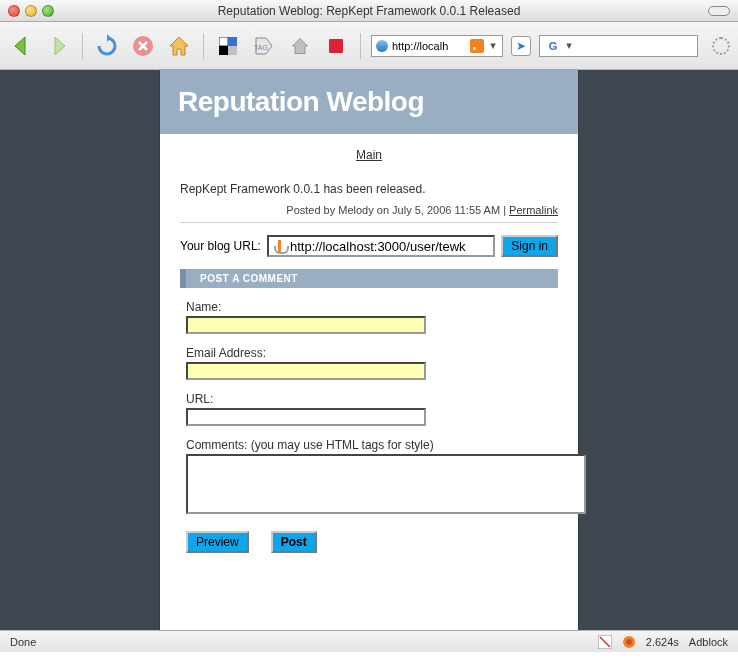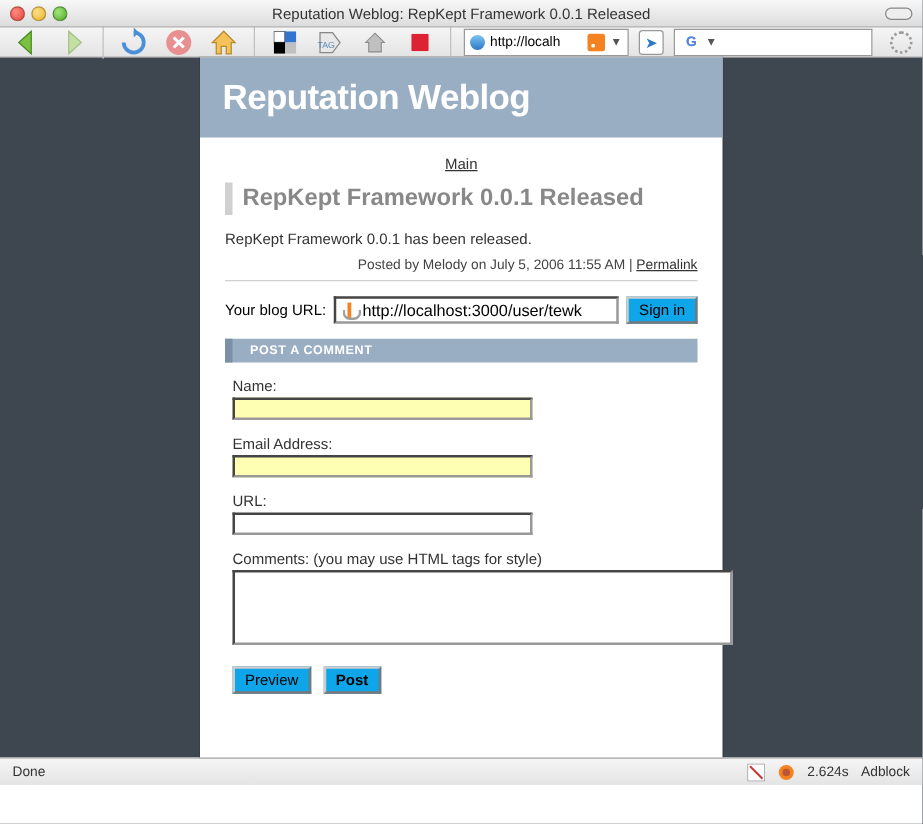--- a/index.html
+++ b/index.html
@@ -9,21 +9,21 @@
     .titlebar { height: 22px; background: linear-gradient(#f8f8f8, #dcdcdc); border-bottom: 1px solid #aaa; display: flex; align-items: center; position: relative; }
     .traffic-lights { display: flex; gap: 5px; padding-left: 8px; }
     .tl { width: 12px; height: 12px; border-radius: 50%; border: 1px solid rgba(0,0,0,.25); }
     .tl-red { background: radial-gradient(circle at 35% 35%, #ff8b82, #e3463b); }
     .tl-yellow { background: radial-gradient(circle at 35% 35%, #ffe08a, #e6b226); }
     .tl-green { background: radial-gradient(circle at 35% 35%, #a3e77a, #4fa82f); }
     .win-title { position: absolute; left: 0; right: 0; text-align: center; font-size: 12px; color: #333; }
     .pill { position: absolute; right: 8px; width: 22px; height: 10px; border: 1px solid #888; border-radius: 6px; background: #eee; }
 
     
-    .toolbar { height: 24px; background: linear-gradient(#f5f5f5, #e4e4e4); border-bottom: 1px solid #b5b5b5; display: flex; align-items: center; padding: 0 8px; gap: 8px; }
+    .toolbar { height: 48px; background: linear-gradient(#f5f5f5, #e4e4e4); border-bottom: 1px solid #b5b5b5; display: flex; align-items: center; padding: 0 8px; gap: 8px; }
     .tbtn { width: 28px; height: 28px; display: flex; align-items: center; justify-content: center; }
     .divider { width: 1px; height: 26px; background: #c0c0c0; margin: 0 2px; }
     .urlbar { flex: 0 0 132px; height: 22px; border: 1px solid #999; background: #fff; display: flex; align-items: center; padding: 0 4px; font-size: 11px; gap: 4px; }
     .urlbar .globe { width: 12px; height: 12px; border-radius: 50%; background: linear-gradient(#7ec2f2,#2b78c5); flex-shrink: 0; }
     .url-text { flex: 1; overflow: hidden; text-overflow: ellipsis; white-space: nowrap; }
     .rss { width: 14px; height: 14px; background: #f58220; border-radius: 2px; flex-shrink: 0; position: relative; }
     .rss::after { content: ""; position: absolute; left: 3px; bottom: 3px; width: 3px; height: 3px; border-radius: 50%; background: #fff; }
     .dd { width: 10px; text-align: center; color: #555; }
     .gobtn { width: 20px; height: 20px; border: 1px solid #999; border-radius: 3px; background: #fff; display: flex; align-items: center; justify-content: center; color: #2b78c5; font-size: 12px; }
     .gsearch { flex: 1; height: 22px; border: 1px solid #999; background: #fff; display: flex; align-items: center; padding: 0 6px; gap: 4px; font-size: 11px; color: #888; }
@@ -52,21 +52,21 @@
 
     .section-hdr { background: #9aaec3; color: #fff; border-left: 6px solid #7a90a8; font-size: 10px; font-weight: bold; padding: 4px 14px; letter-spacing: 0.5px; margin-bottom: 12px; }
     
     .form-field { margin: 8px 0 12px; }
     .form-field label { display: block; font-size: 12px; color: #333; margin-bottom: 2px; }
     .text-input { width: 240px; height: 18px; border: 2px inset #999; font-size: 12px; padding: 0 2px; }
     .yellow { background: #ffffb3; }
     .checkbox-row { display: flex; align-items: center; gap: 6px; font-size: 12px; margin: 10px 0 12px; }
     .cbox { width: 12px; height: 12px; border: 2px inset #999; background: #fff; }
     .comments-area { width: 400px; height: 60px; border: 2px inset #999; font-size: 12px; font-family: inherit; padding: 2px; resize: none; }
-    .btn-row { display: flex; gap: 10px; margin-top: 14px; }
+    .btn-row { display: flex; gap: 22px; margin-top: 14px; }
 
     
     .statusbar { height: 22px; background: linear-gradient(#f5f5f5,#e4e4e4); border-top: 1px solid #b5b5b5; display: flex; align-items: center; padding: 0 10px; font-size: 11px; color: #333; justify-content: space-between; }
     .status-right { display: flex; align-items: center; gap: 10px; }
     .mini-icon { width: 14px; height: 14px; }
 
     
     svg { display: block; }
   </style>
 </head>
@@ -154,21 +154,20 @@
 </div>
 
 <div class="viewport">
   <div class="page">
     <div class="banner">
       <h1>Reputation Weblog</h1>
     </div>
     <div class="main-link">
       <a href="#">Main</a>
     </div>
-    <div class="post-title">RepKept Framework 0.0.1 Released</div>
     <div class="post-body">RepKept Framework 0.0.1 has been released.</div>
     <div class="post-meta">
       <span>Posted by Melody on July 5, 2006 11:55 AM | </span><a href="#">Permalink</a>
     </div>
 
     <div class="blog-url-row">
       <span>Your blog URL:</span>
       <div class="blog-url-input">
         <div class="openid"></div>
         <span>http://localhost:3000/user/tewk</span>

